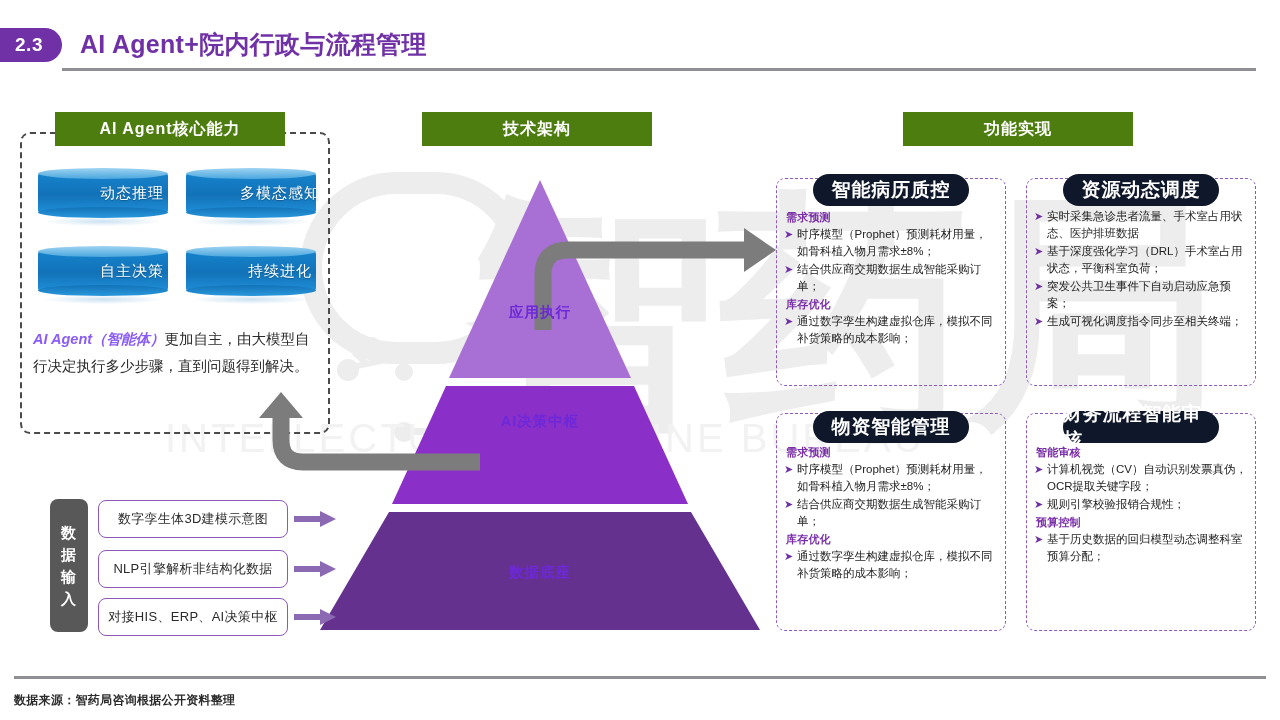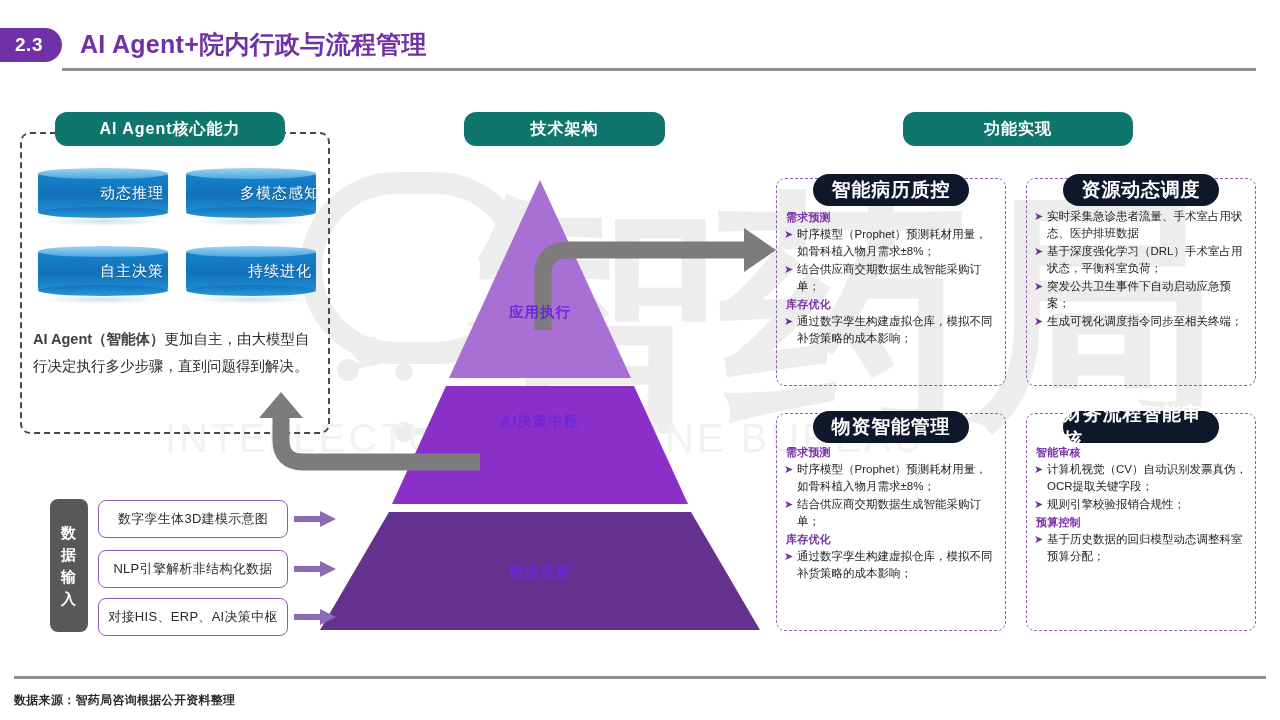--- a/index.html
+++ b/index.html
@@ -43,30 +43,30 @@
   #title-rule {
     position: absolute; left: 62px; top: 68px;
     width: 1194px; height: 3px;
     background: #8f8f93;
   }
 
   
   .col-banner {
     position: absolute;
     height: 34px;
-    background: #0f766e;
-    border-radius: 12px;
+    background: #4d7c0f;
+    border-radius: 0;
     color: #ffffff;
     font-size: 16px; font-weight: bold;
     display: flex; align-items: center; justify-content: center;
     letter-spacing: 1px;
     z-index: 4;
   }
   #banner-left  { left: 55px;  top: 112px; width: 230px; }
-  #banner-mid   { left: 422px; top: 112px; width: 201px; margin-left: 42px; }
+  #banner-mid   { left: 422px; top: 112px; width: 230px; }
   #banner-right { left: 903px; top: 112px; width: 230px; }
 
   
   #left-panel {
     position: absolute; left: 20px; top: 132px;
     width: 310px; height: 302px;
     border: 2px dashed #4a4a4a;
     border-radius: 10px;
     z-index: 2;
     background: transparent;
@@ -120,21 +120,21 @@
     margin-left: 29px;
   }
   #left-desc {
     position: absolute; left: 33px; top: 326px;
     width: 282px;
     font-size: 14.5px;
     line-height: 27px;
     color: #2b2b2b;
     z-index: 3;
   }
-  #left-desc .hl { color: #404040; font-weight: bold; }
+  #left-desc .hl { color: #8b5cf6; font-weight: bold; font-style: italic; }
 
   
   #pyramid { position: absolute; left: 320px; top: 180px; width: 440px; height: 450px; z-index: 2; }
   .pyr-label {
     position: absolute;
     width: 440px;
     text-align: center;
     color: #6d28d9;
     font-size: 14.5px;
     font-weight: bold;

